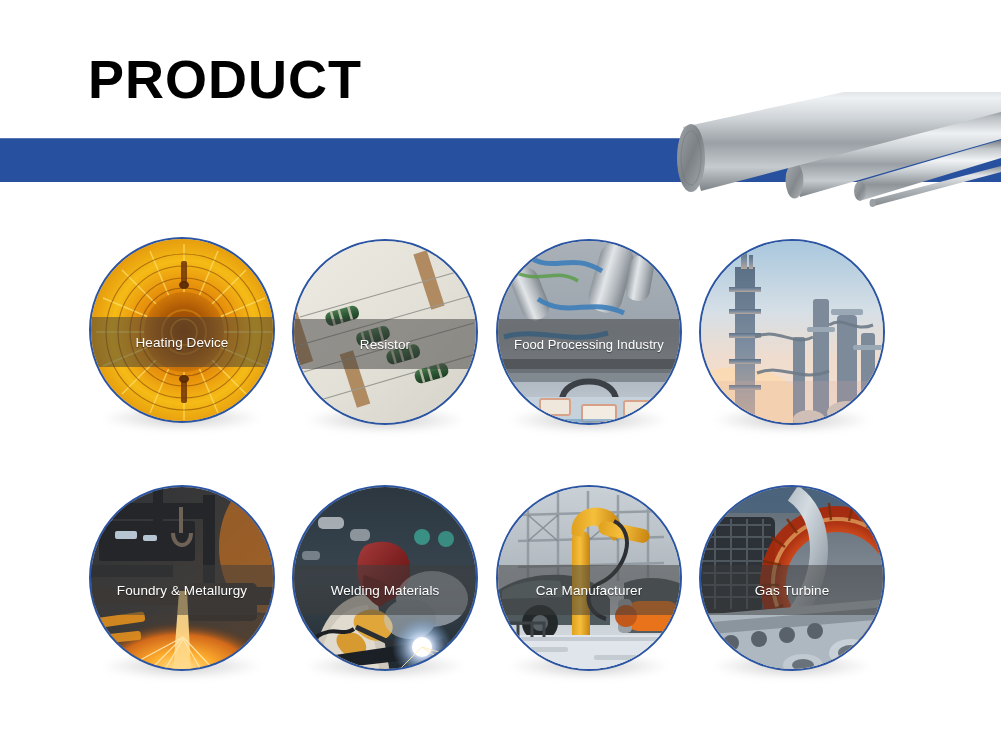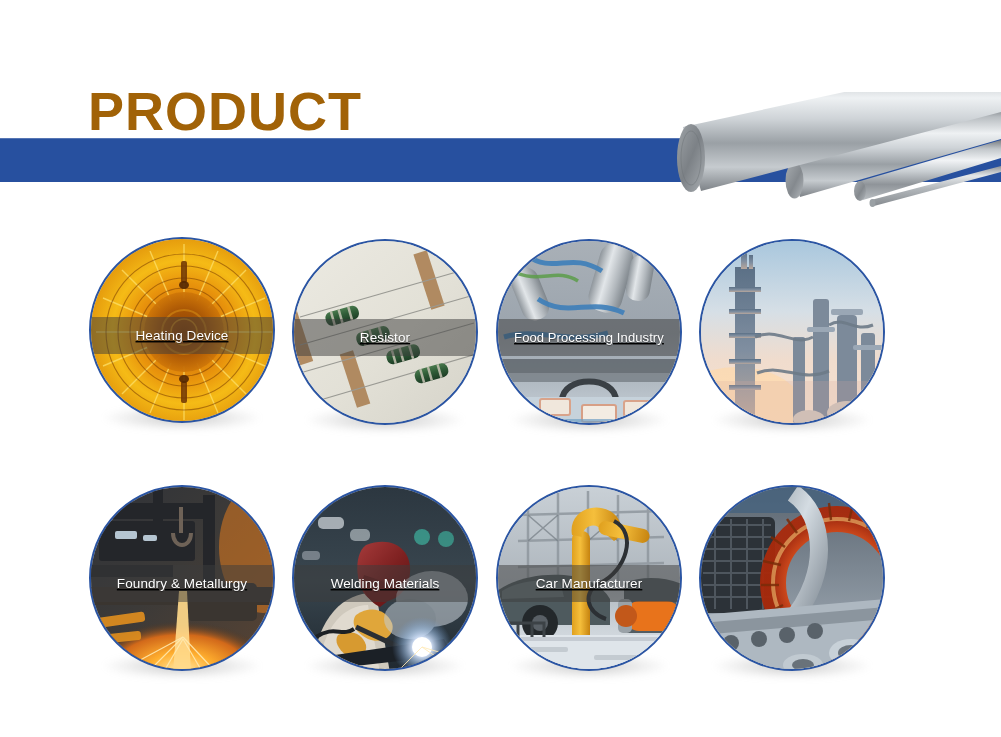--- a/index.html
+++ b/index.html
@@ -31,25 +31,24 @@
     height: 200px;
   }
 
   .watermark {
     position: absolute;
     left: 88px;
     top: 52px;
     font-size: 54px;
     font-weight: 700;
     letter-spacing: 1px;
-    color: #a16207;
+    color: #000000;
     line-height: 1;
     white-space: nowrap;
     user-select: none;
-    margin-top: 32px;
   }
 
   .page-title {
     position: absolute;
     left: 90px;
     top: 76px;
     font-size: 34px;
     font-weight: 700;
     color: #2b2b2b;
     letter-spacing: -0.3px;
@@ -137,27 +136,26 @@
     position: absolute;
     inset: 0;
     overflow: hidden;
   }
 
   .label-band {
     position: absolute;
     left: 0;
     top: 78px;
     width: 100%;
-    height: 37px;
+    height: 50px;
     background: rgba(60,60,60,0.50);
     display: flex;
     align-items: center;
     justify-content: center;
     z-index: 40;
-    text-decoration: underline;
   }
 
   .label-text {
     color: #ffffff;
     font-size: 13.5px;
     letter-spacing: 0.1px;
     white-space: nowrap;
     text-shadow: 0 1px 1px rgba(0,0,0,0.45);
     padding: 0 2px;
   }
@@ -758,17 +756,20 @@
                 <circle cx="114" cy="144" r="8"></circle>
               </g>
 
               <ellipse cx="150" cy="166" rx="22" ry="14" fill="#c8d1d8"></ellipse>
               <ellipse cx="150" cy="166" rx="13" ry="8" fill="#6c757d"></ellipse>
               <ellipse cx="102" cy="178" rx="20" ry="11" fill="#c1cad1"></ellipse>
               <ellipse cx="102" cy="178" rx="11" ry="6" fill="#69727a"></ellipse>
             </g>
           </svg>
         </div>
+        <div class="label-band">
+          <span class="label-text">Gas Turbine</span>
+        </div>
       </div>
     </div>
 
   </div>
 </div>
 
 </body></html>

